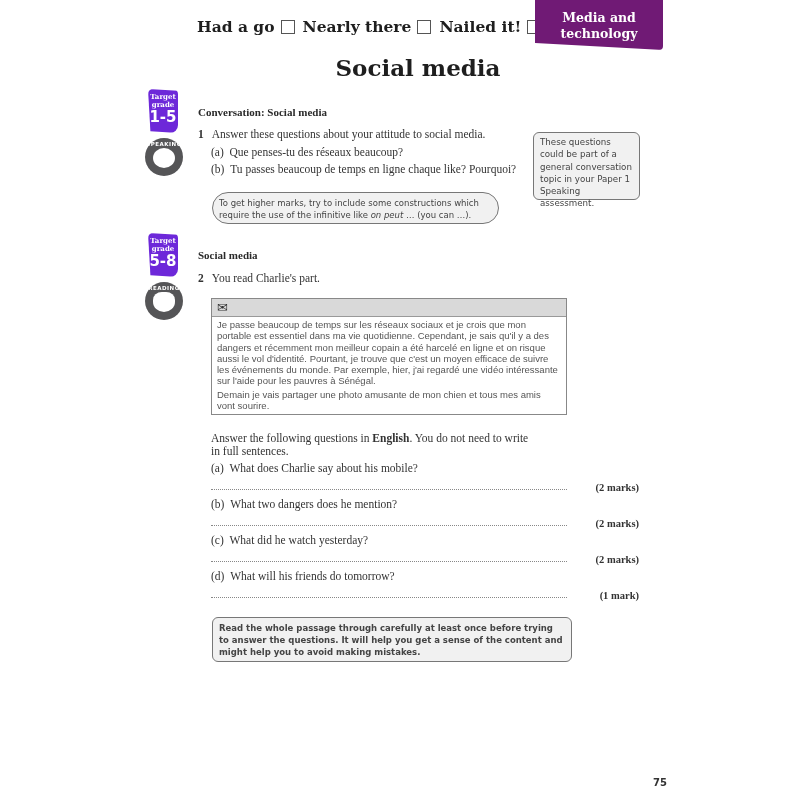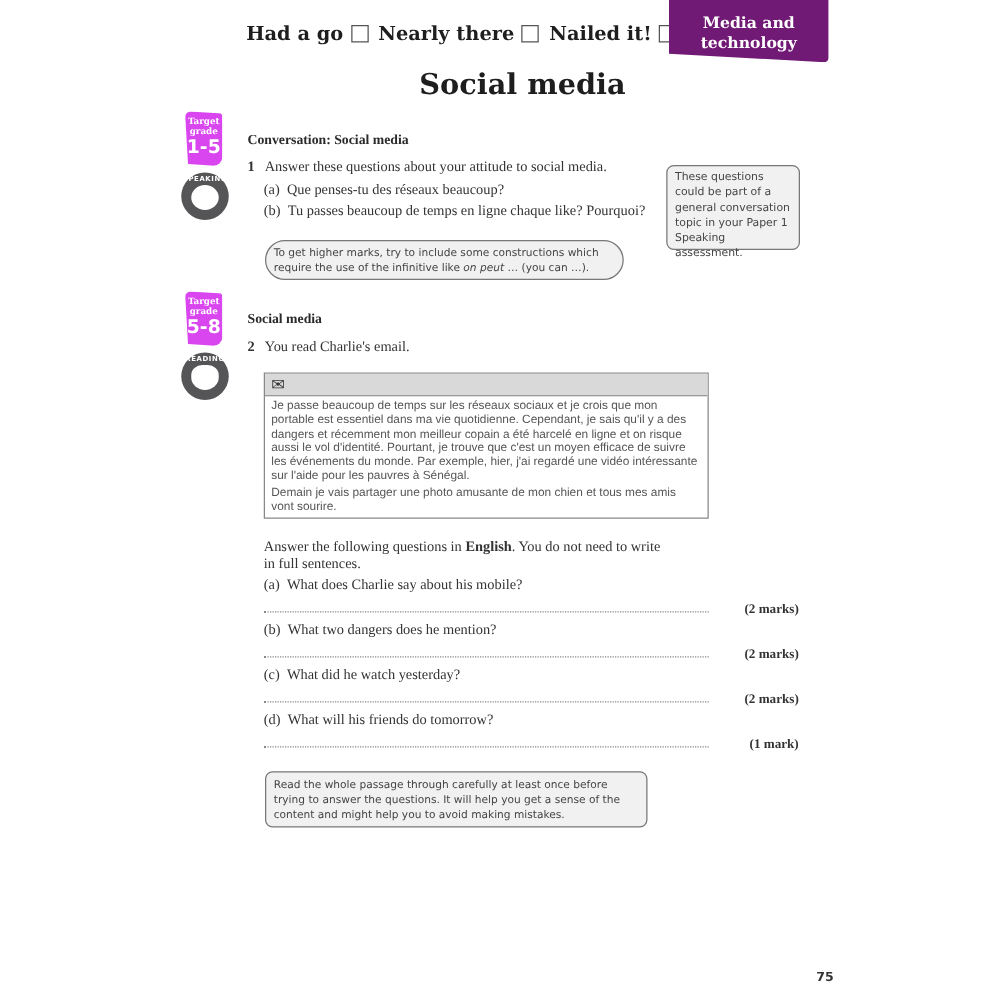--- a/index.html
+++ b/index.html
@@ -9,21 +9,21 @@
   
   .progress { left:197px; top:17px; display:flex; align-items:center; font-family:"DejaVu Serif", serif; font-weight:bold; font-size:15.5px; color:#1e1e1e; }
   .progress .item { display:flex; align-items:center; margin-right:8px; }
   .progress .box { width:12px; height:12px; border:1px solid #555; margin-left:6px; display:inline-block; background:#fff; }
 
   .topic-tab { left:535px; top:0px; width:128px; height:50px; background:#701a75; color:#fff; font-family:"DejaVu Serif", serif; font-weight:bold; font-size:12.5px; line-height:16px; text-align:center; border-radius:0 0 4px 4px; clip-path: polygon(0 0, 100% 0, 100% 100%, 0 86%); padding-top:10px; box-sizing:border-box; }
 
   .page-title { left:0; width:836px; top:54px; text-align:center; font-family:"DejaVu Serif", serif; font-weight:bold; font-size:23px; color:#1e1e1e; }
 
   
-  .target { width:30px; height:44px; background:#d946ef; border-radius:5px 5px 8px 5px; color:#fff; text-align:center; font-family:"DejaVu Serif", serif; font-weight:bold; clip-path: polygon(0 0,100% 4%,100% 100%,8% 96%); }
+  .target { width:30px; height:44px; background:#6d28d9; border-radius:5px 5px 8px 5px; color:#fff; text-align:center; font-family:"DejaVu Serif", serif; font-weight:bold; clip-path: polygon(0 0,100% 4%,100% 100%,8% 96%); }
   .target .t1 { font-size:7px; line-height:8px; padding-top:4px; }
   .target .t2 { font-size:15px; line-height:16px; font-family:"DejaVu Sans", sans-serif; }
 
   .skill { width:38px; height:38px; border-radius:50%; background:#555557; }
   .skill .inner { position:absolute; left:8px; top:10px; width:22px; height:20px; border-radius:50%; background:#fff; }
   .skill .lbl { position:absolute; left:0; top:3px; width:38px; text-align:center; font-size:5.5px; font-weight:bold; color:#fff; font-family:"DejaVu Sans", sans-serif; letter-spacing:0.5px; }
 
   .section-heading { font-weight:bold; font-size:11px; color:#2a2a2a; }
   .qtext { font-size:11.5px; color:#333; }
   .qnum { font-weight:bold; margin-right:8px; }
@@ -98,21 +98,21 @@
   <div class="t2">5-8</div>
 </div>
 <div class="abs skill" style="left:145px; top:282px;">
   <div class="lbl">READING</div>
   <div class="inner" style="border-radius:40% 40% 50% 50%;"></div>
 </div>
 
 <div class="abs section-heading" style="left:198px; top:249px;">Social media</div>
 
 <div class="abs qtext" style="left:198px; top:272px;">
-  <span class="qnum">2</span><span>You read Charlie's email.</span>
+  <span class="qnum">2</span><span>You read Charlie's part.</span>
 </div>
 
 <div class="abs email">
   <div class="hdr">
     <span>✉</span>
   </div>
   <div class="body">
     <p>Je passe beaucoup de temps sur les réseaux sociaux et je crois que mon portable est essentiel dans ma vie quotidienne. Cependant, je sais qu'il y a des dangers et récemment mon meilleur copain a été harcelé en ligne et on risque aussi le vol d'identité. Pourtant, je trouve que c'est un moyen efficace de suivre les événements du monde. Par exemple, hier, j'ai regardé une vidéo intéressante sur l'aide pour les pauvres à Sénégal.</p>
     <p>Demain je vais partager une photo amusante de mon chien et tous mes amis vont sourire.</p>
   </div>
@@ -139,15 +139,15 @@
 </div>
 <div class="abs dots" style="left:211px; top:560px; width:356px;"></div>
 <div class="abs marks" style="left:580px; top:554px; width:59px;">(2 marks)</div>
 
 <div class="abs qtext" style="left:211px; top:570px;">
   <span>(d)</span>&nbsp;&nbsp;<span>What will his friends do tomorrow?</span>
 </div>
 <div class="abs dots" style="left:211px; top:596px; width:356px;"></div>
 <div class="abs marks" style="left:580px; top:590px; width:59px;">(1 mark)</div>
 
-<div class="abs hint" style="left:212px; top:617px; width:306px; height:45px; padding-top:4px;">Read the whole passage through carefully at least once before trying to answer the questions. It will help you get a sense of the content and might help you to avoid making mistakes.</div>
+<div class="abs hint" style="left:212px; top:617px; width:360px; height:45px; padding-top:4px;font-weight:bold;">Read the whole passage through carefully at least once before trying to answer the questions. It will help you get a sense of the content and might help you to avoid making mistakes.</div>
 
 <div class="abs pagenum">75</div>
 
 </body></html>

